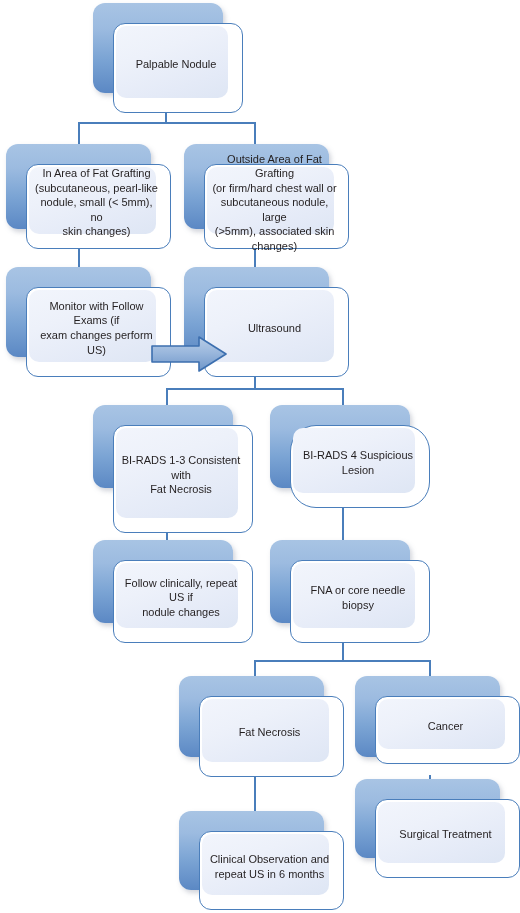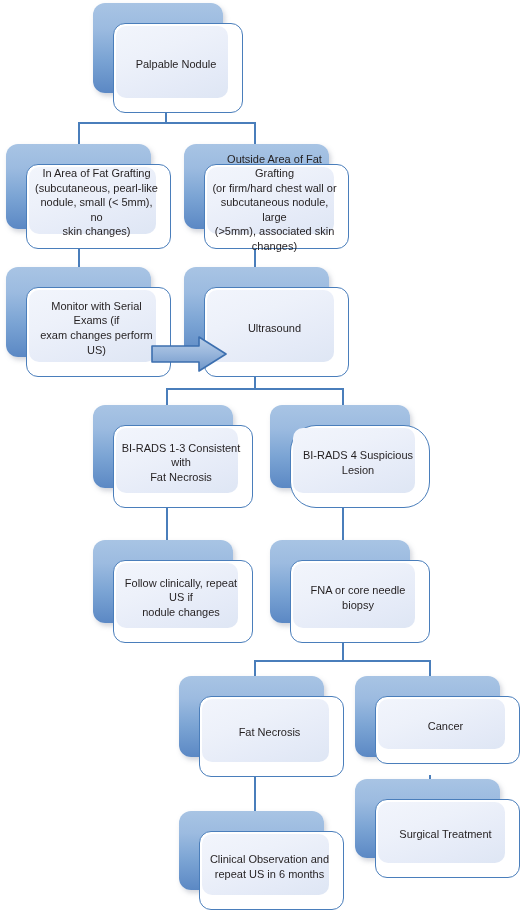--- a/index.html
+++ b/index.html
@@ -149,21 +149,21 @@
 subcutaneous nodule, large
 (&gt;5mm), associated skin
 changes)</div>
     </div>
   </div>
 
   <div class="node" style="left:6px; top:267px; width:165px; height:110px;">
     <div class="plate" style="width:145px; height:90px;"></div>
     <div class="card" style="left:20px; top:20px; width:145px; height:90px;">
       <div class="inner"></div>
-      <div class="label">Monitor with Serial Exams (if
+      <div class="label">Monitor with Follow Exams (if
 exam changes perform US)</div>
     </div>
   </div>
 
   <div class="node" style="left:184px; top:267px; width:165px; height:110px;">
     <div class="plate" style="width:145px; height:90px;"></div>
     <div class="card" style="left:20px; top:20px; width:145px; height:90px;">
       <div class="inner"></div>
       <div class="label">Ultrasound</div>
     </div>
@@ -177,21 +177,21 @@
           <stop offset="45%" stop-color="#9BB8DD"></stop>
           <stop offset="100%" stop-color="#6E96C9"></stop>
         </linearGradient>
       </defs>
       <path d="M1,10 L48,10 L48,1 L75,18 L48,35 L48,26 L1,26 Z" fill="url(#baGrad)" stroke="#3C6FAF" stroke-width="1.6" stroke-linejoin="round"></path>
     </svg>
   </div>
 
   <div class="node" style="left:93px; top:405px; width:160px; height:103px;">
     <div class="plate" style="width:140px; height:83px;"></div>
-    <div class="card" style="left:20px; top:20px; width:140px; height:83px;">
+    <div class="card" style="left:20px; top:20px; width:140px; height:108px;">
       <div class="inner"></div>
       <div class="label">BI-RADS 1-3 Consistent with
 Fat Necrosis</div>
     </div>
   </div>
 
   <div class="node" style="left:270px; top:405px; width:160px; height:103px;">
     <div class="plate" style="width:140px; height:83px;"></div>
     <div class="card" style="left:20px; top:20px; width:140px; height:83px;border-radius:26px;">
       <div class="inner"></div>

